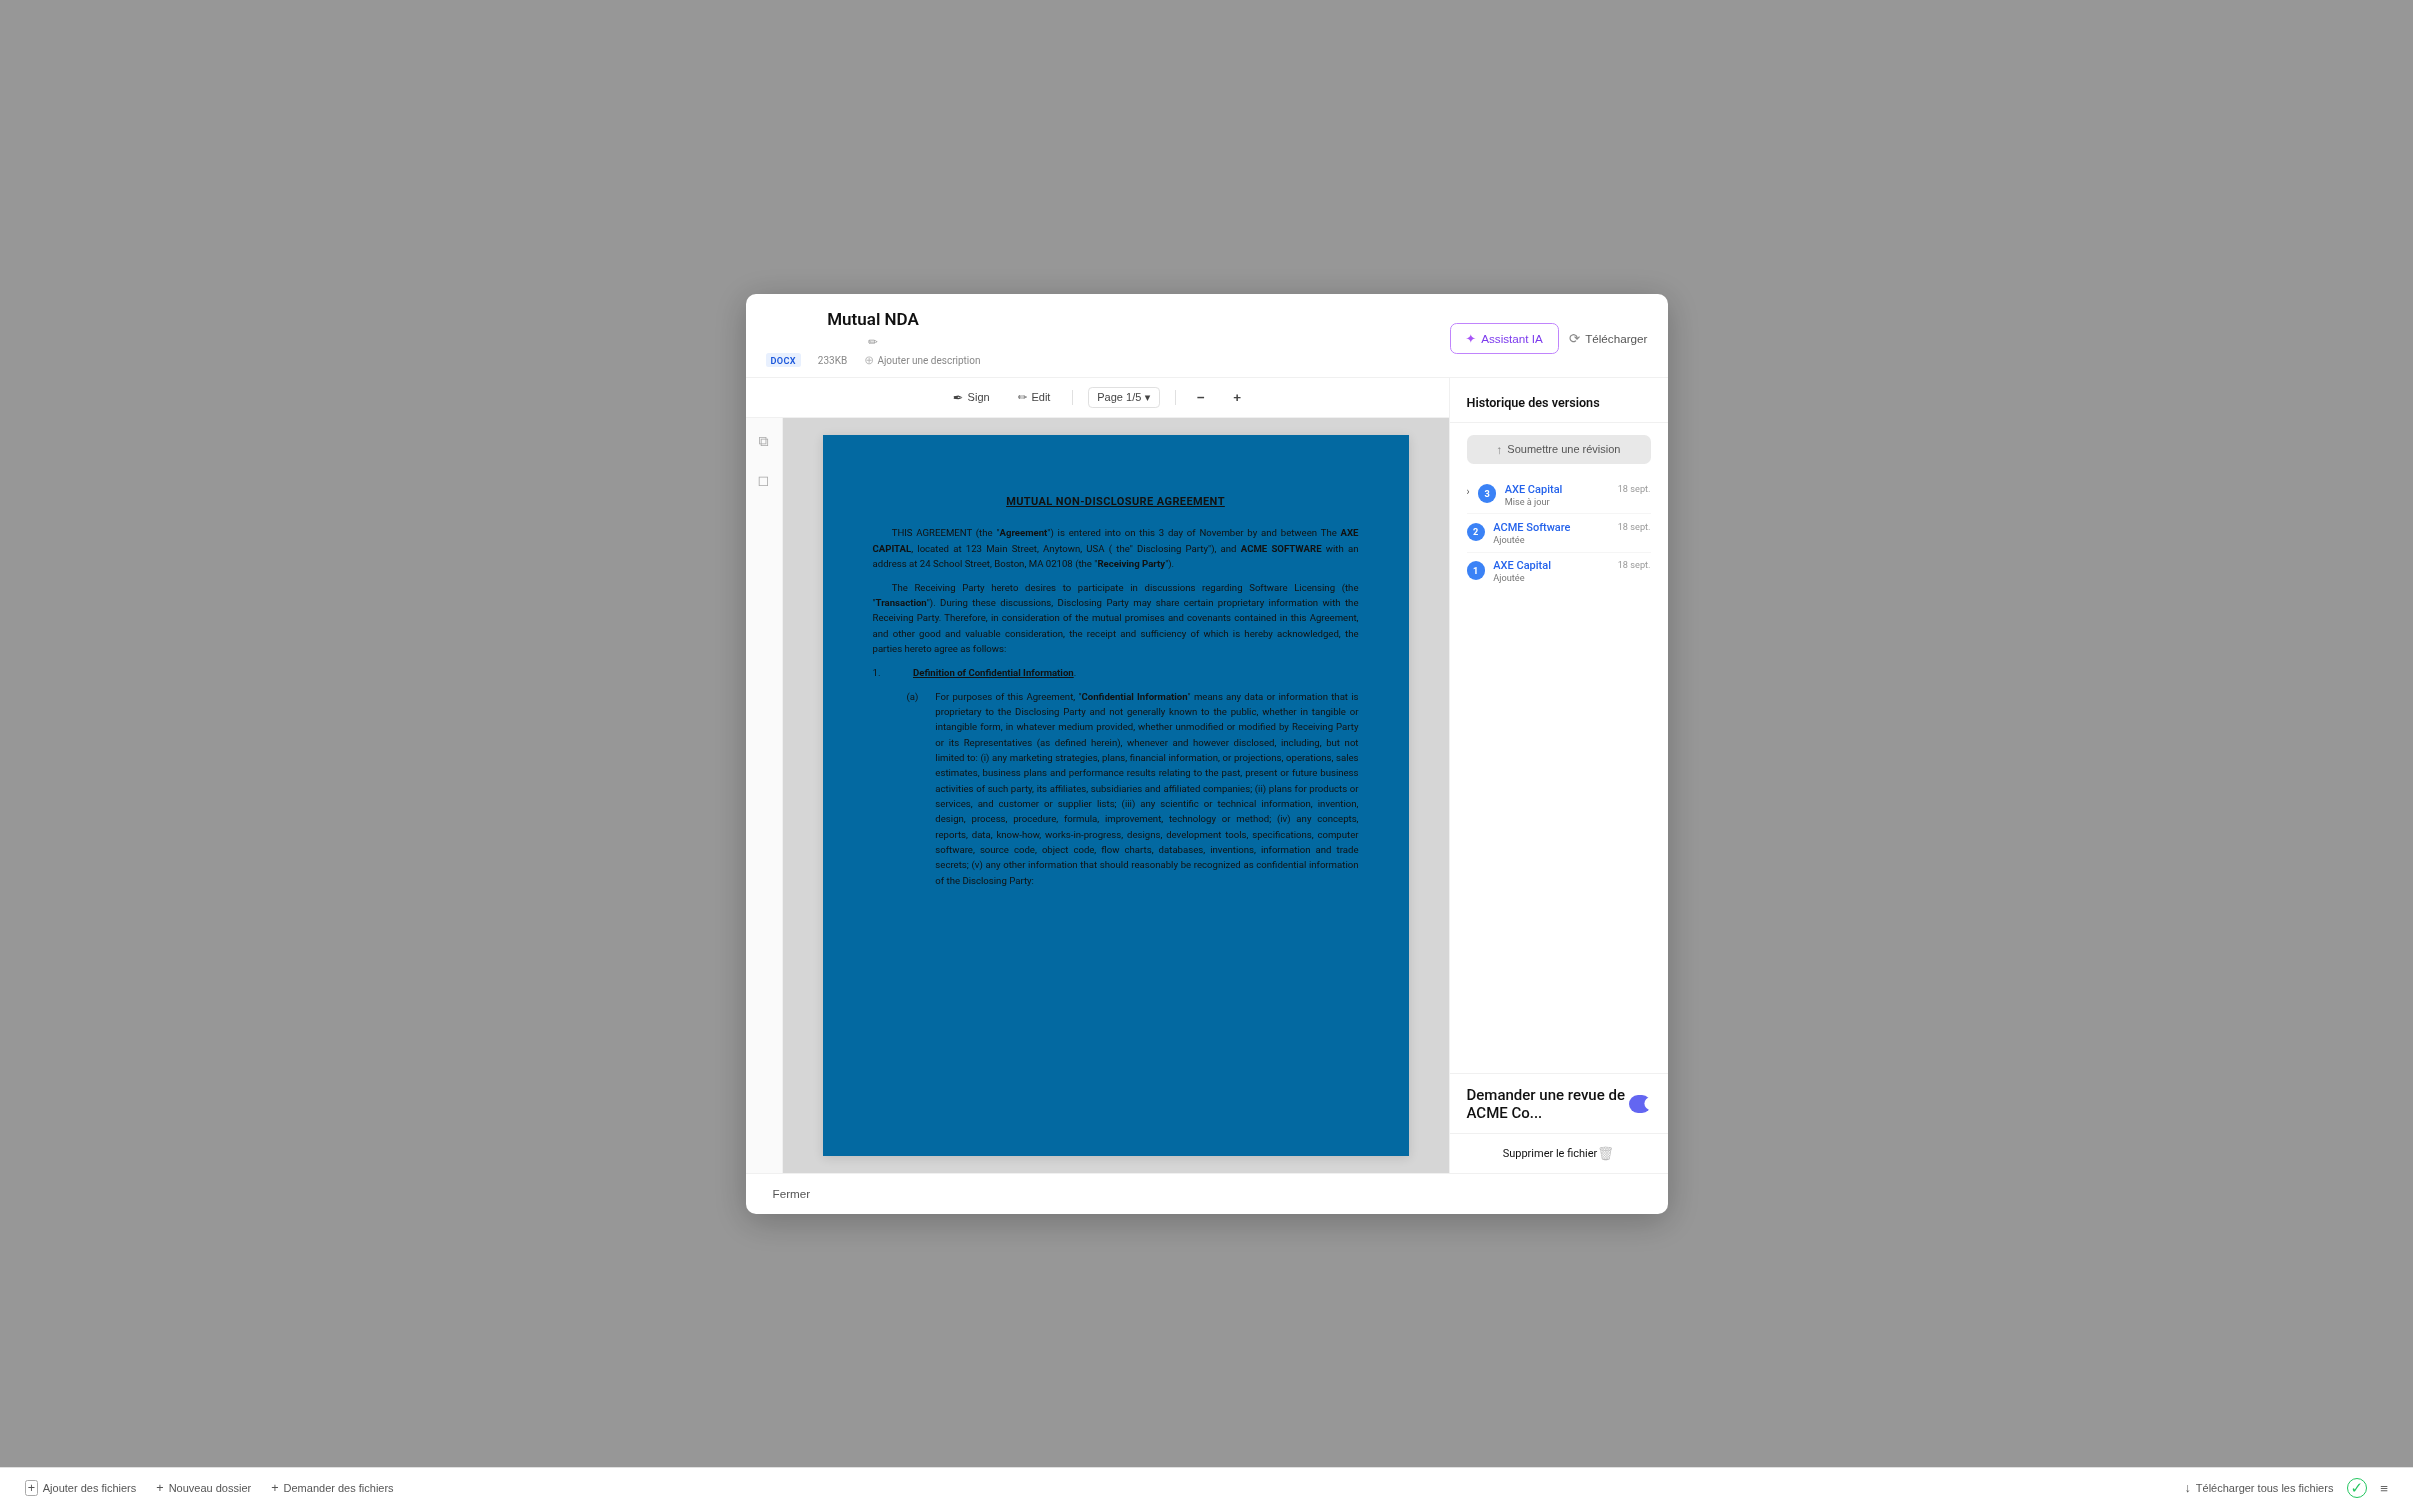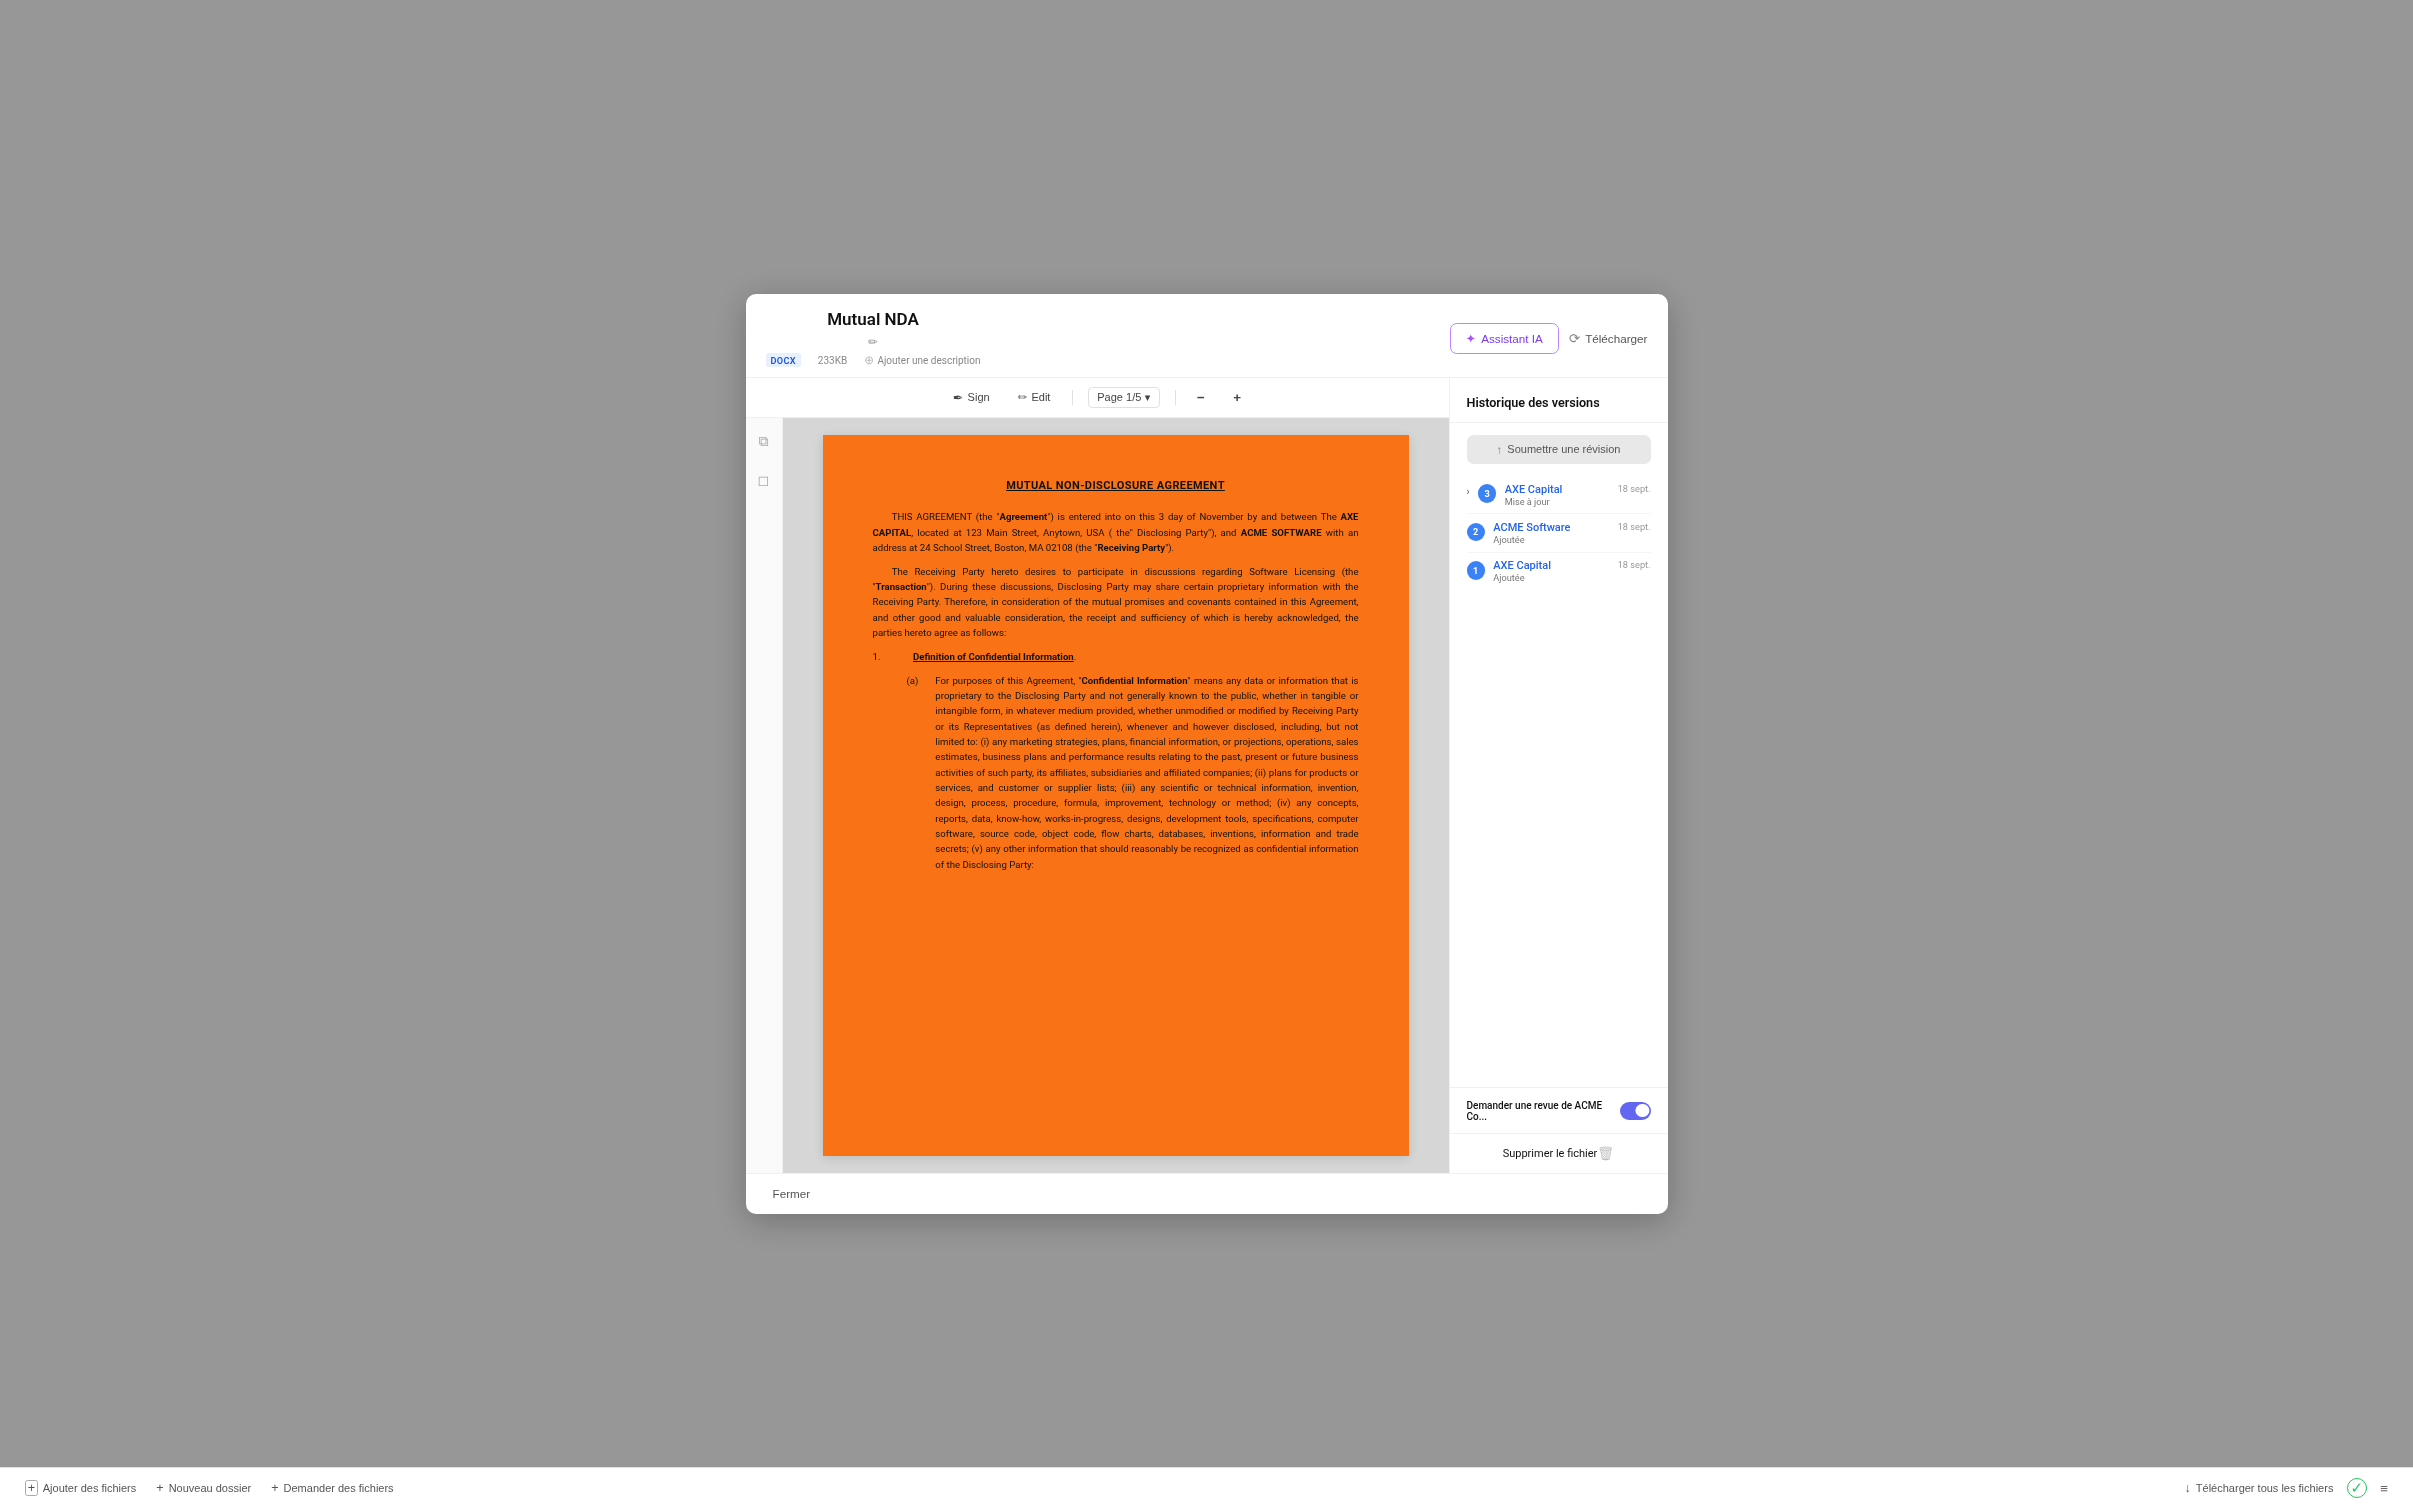--- a/index.html
+++ b/index.html
@@ -218,25 +218,25 @@
 
     
     .doc-content-wrap {
       display: flex;
       flex: 1;
       overflow: auto;
       background: #d6d6d6;
     }
 
     .doc-page {
-      background: #f97316;
+      background: #0369a1;
       margin: 17px auto;
       width: 586px;
       min-height: 721px;
-      padding: 42px 50px;
+      padding: 58px 50px;
       box-shadow: 0 1.7px 10px rgba(0,0,0,0.12);
       font-size: 9.6px;
       line-height: 1.6;
       color: #111;
     }
 
     .doc-page p { margin-bottom: 8.4px; text-align: justify; }
 
     .doc-title {
       text-align: center;
@@ -367,21 +367,21 @@
 
     .ask-review-row {
       display: flex;
       align-items: center;
       justify-content: space-between;
       padding: 11.7px 17px;
       border-bottom: 0.8px solid #f0f0f0;
     }
 
     .ask-review-label {
-      font-size: 10px;
+      font-size: 15px;
       font-weight: 500;
       color: #111;
     }
 
     .toggle {
       position: relative;
       width: 32px;
       height: 18.4px;
     }
 

